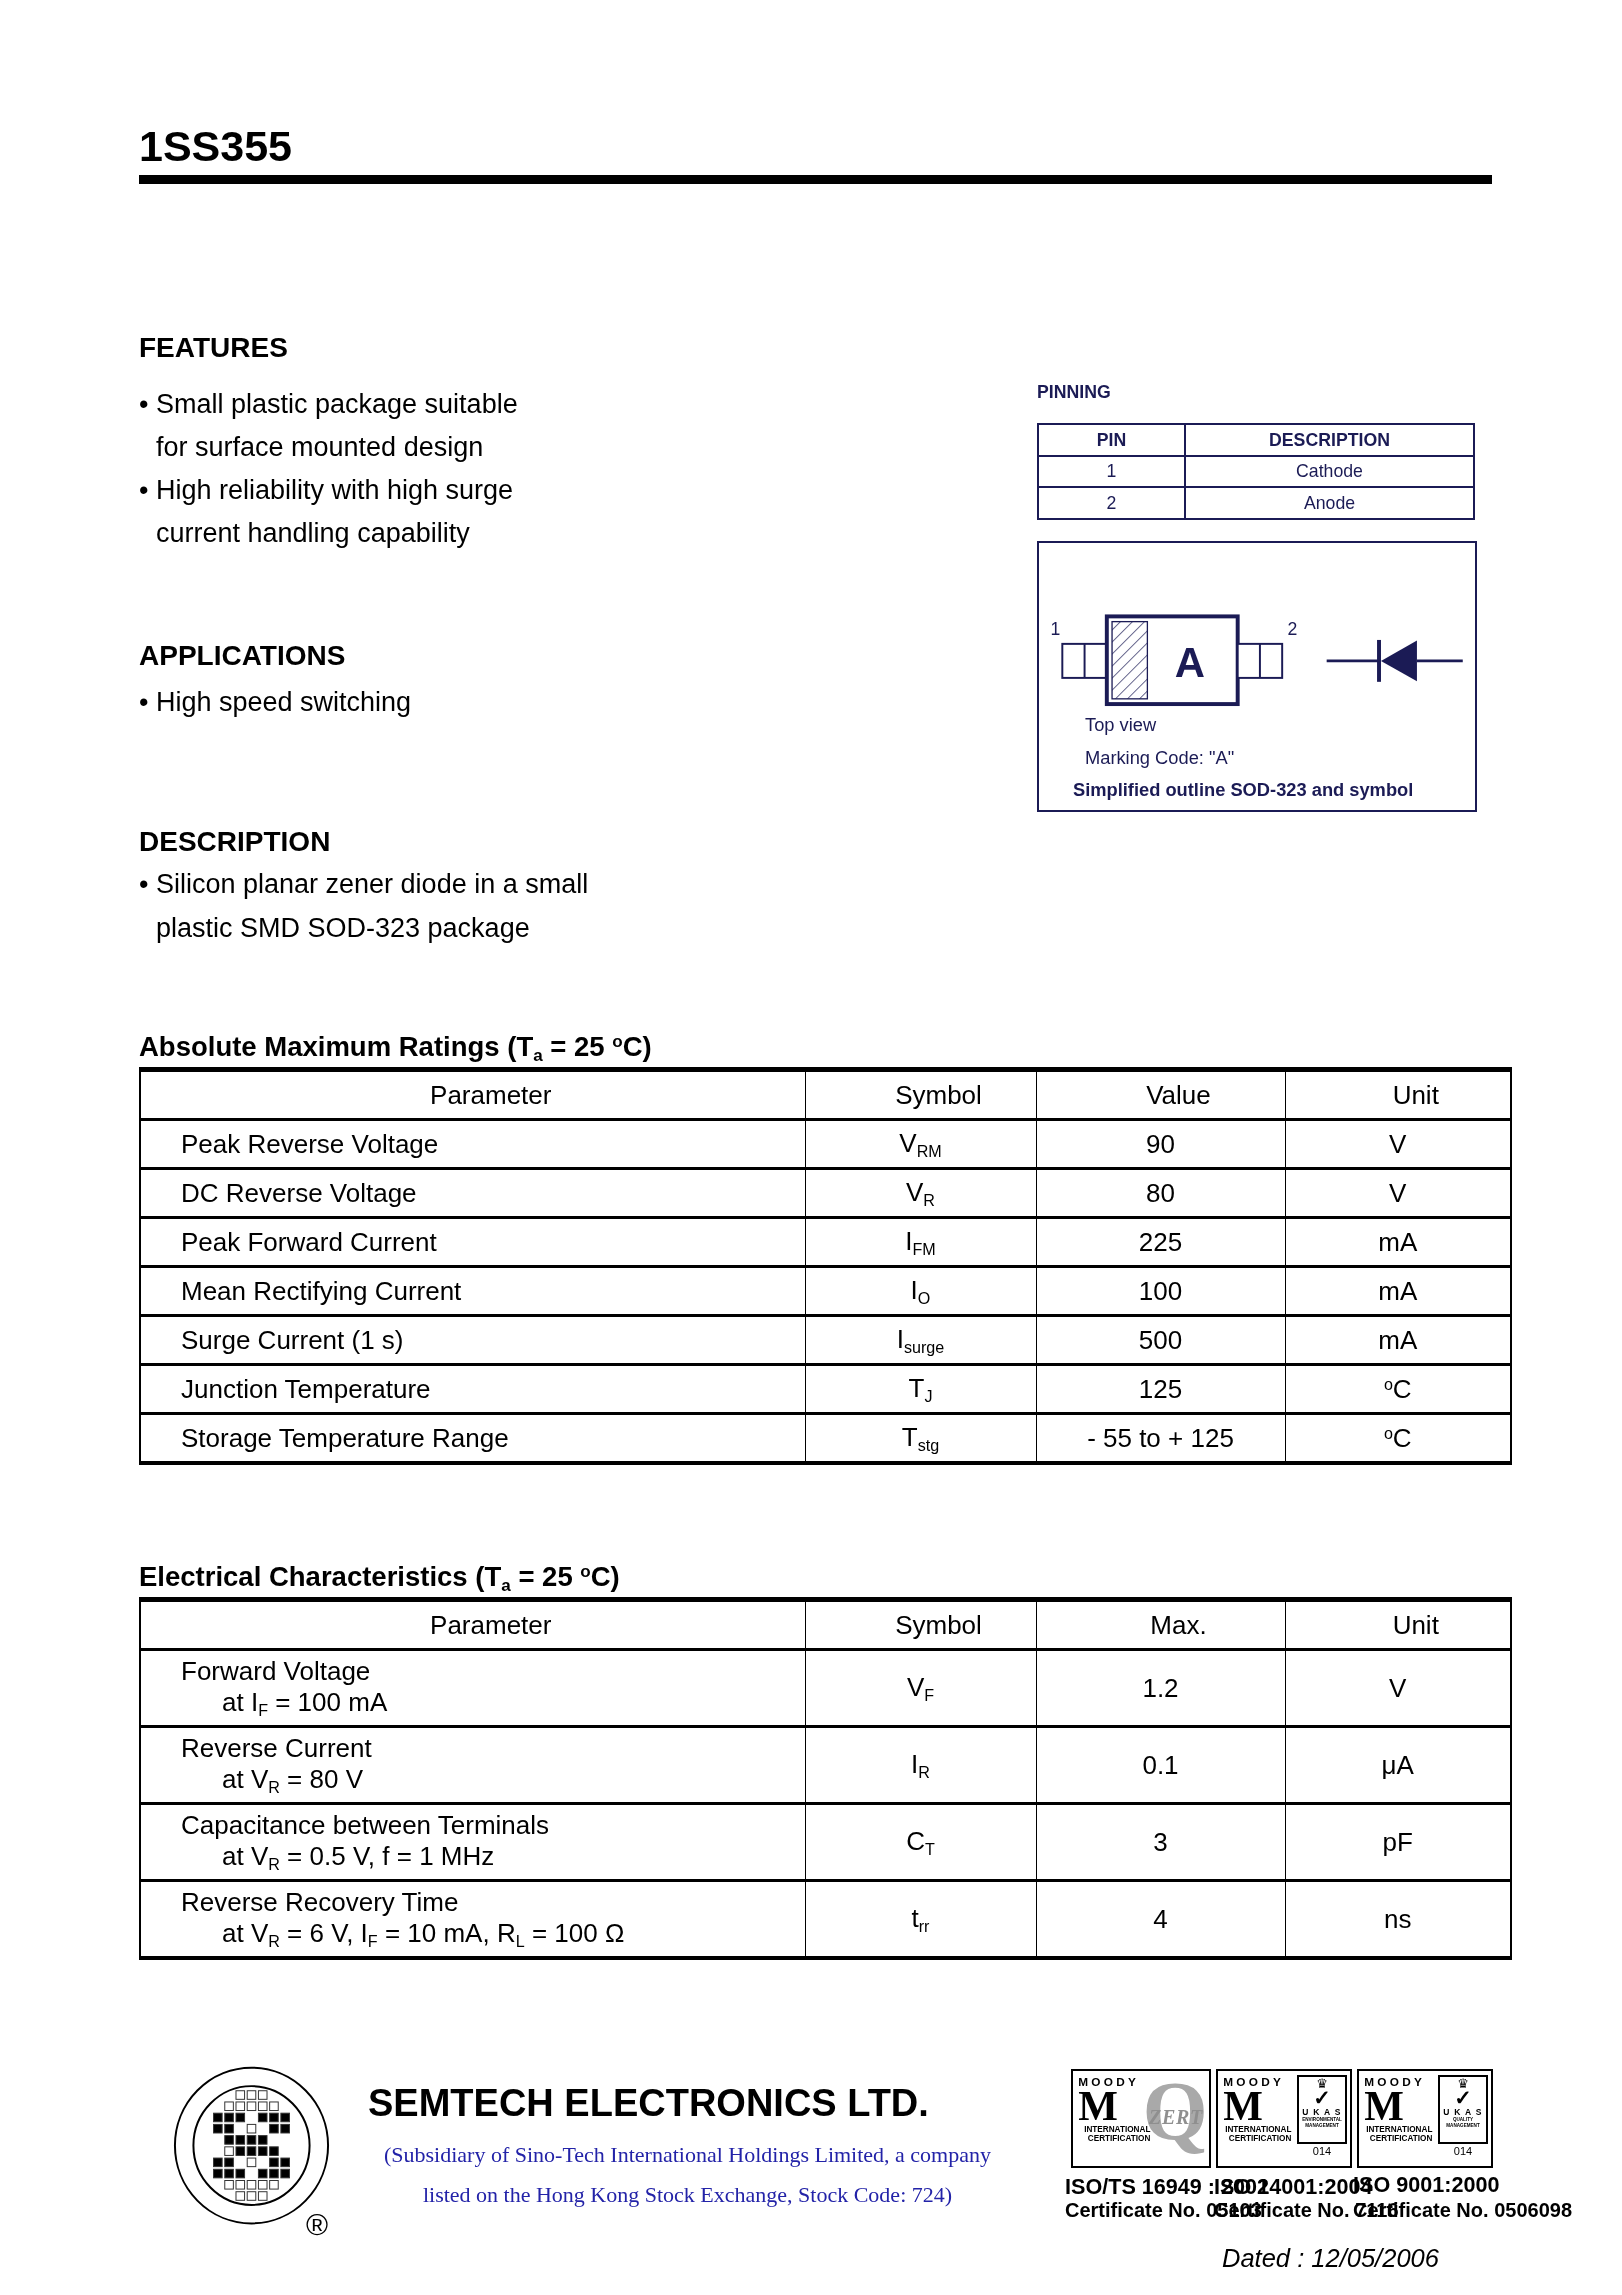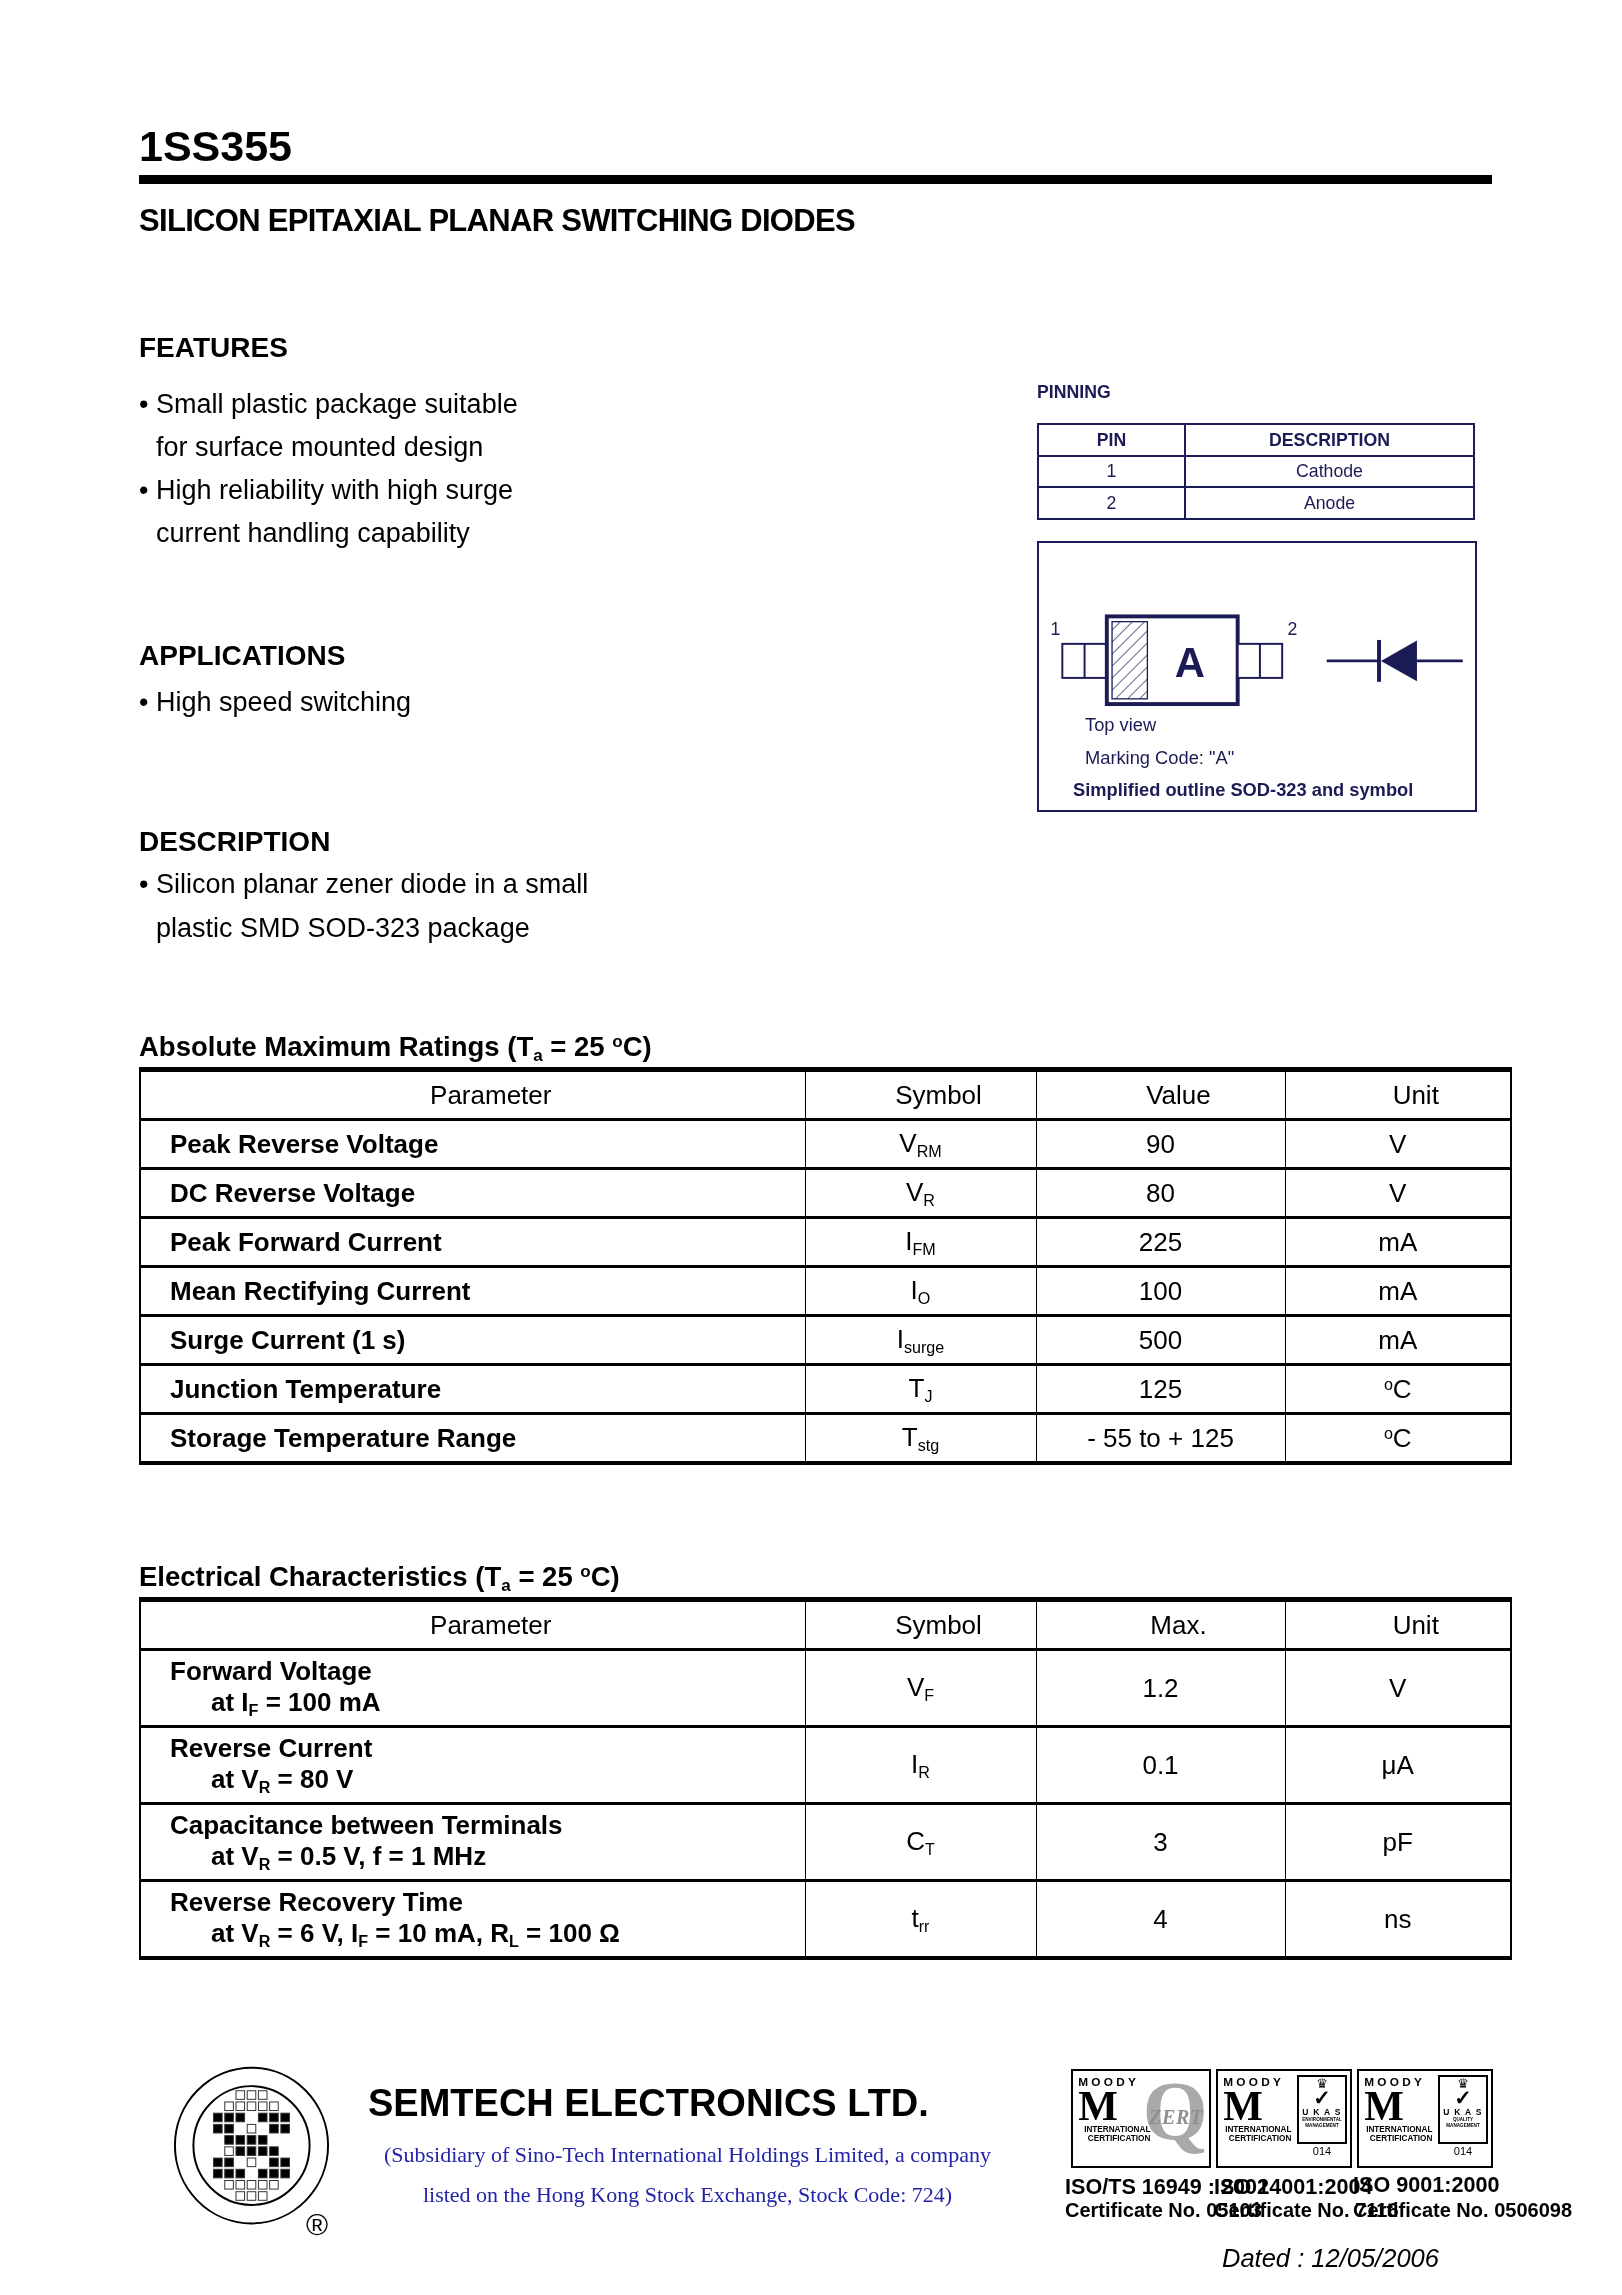--- a/index.html
+++ b/index.html
@@ -47,21 +47,21 @@
   .tbl-heading{font-size:27.5px;font-weight:bold;}
   .spec-table{border-collapse:collapse;table-layout:fixed;background:#fff;
     border:2px solid #000;border-top-width:5.9px;border-bottom-width:4.6px;}
   .spec-table th,.spec-table td{
     border-left:1.3px solid #000;border-right:1.3px solid #000;
     border-top:3.3px solid #000;border-bottom:3.3px solid #000;
     font-weight:normal;font-size:26px;text-align:center;padding:0;vertical-align:middle;}
   .spec-table th{height:46px;padding-left:36px;}
   .amr td{height:46px;}
   .ec td{height:74px;}
-  .spec-table td.param{text-align:left;padding-left:29px;font-weight:bold;}
+  .spec-table td.param{text-align:left;padding-left:40px;}
   .spec-table td.param .cond{padding-left:41px;}
   .c-param{width:665px;}
   .c-sym{width:231px;}
   .c-val{width:249px;}
   .c-unit{width:226px;}
 
   
   .company{left:368px;top:2082px;font-size:38px;font-weight:bold;white-space:nowrap;}
   .subsidiary{left:357px;width:661px;text-align:center;font-family:"Liberation Serif", serif;
     color:var(--blue);font-size:22px;white-space:nowrap;}
@@ -87,21 +87,20 @@
   .cert-line{font-size:20px;font-weight:bold;white-space:nowrap;}
   .dated{left:1222px;top:2244px;font-size:25.5px;font-style:italic;}
 </style>
 </head>
 <body>
 
 <div class="page">
 
   <div class="abs part-number">1SS355</div>
   <div class="abs title-rule"></div>
-  <div class="abs subtitle">SILICON EPITAXIAL PLANAR SWITCHING DIODES</div>
 
   <div class="abs sec-heading" style="left:139px;top:332px;">FEATURES</div>
   <div class="abs bullets" style="left:139px;top:383px;width:563px;">
     <div class="b1">Small plastic package suitable</div>
     <div class="b2">for surface mounted design</div>
     <div class="b1">High reliability with high surge</div>
     <div class="b2">current handling capability</div>
   </div>
 
   <div class="abs pin-label">PINNING</div>

